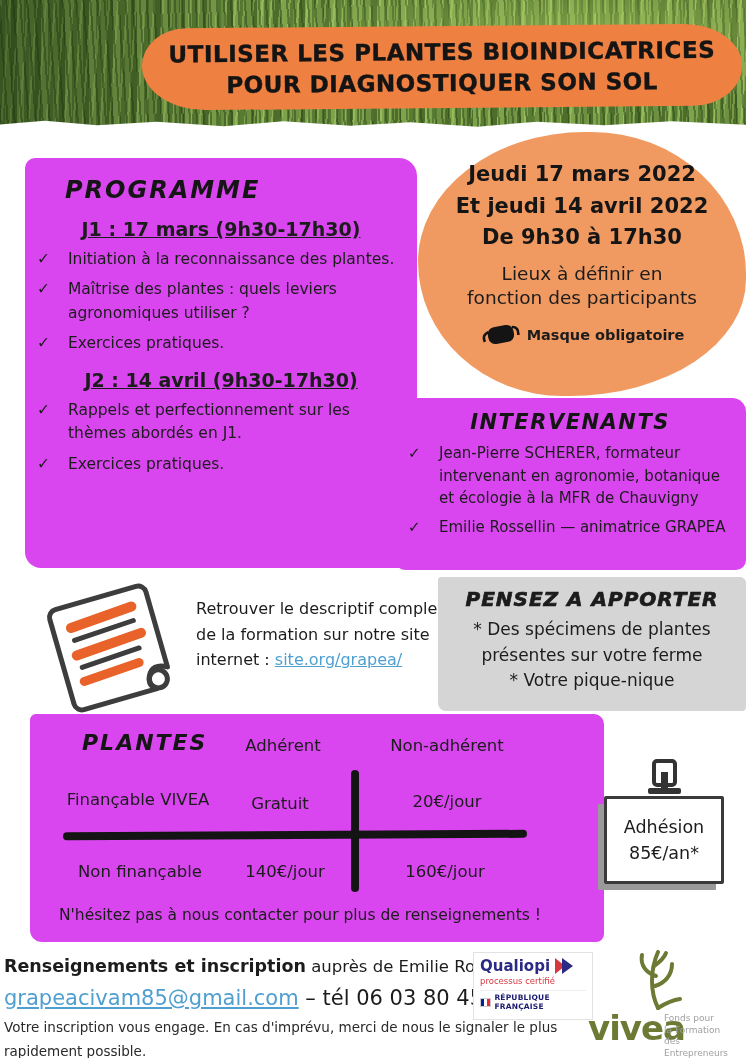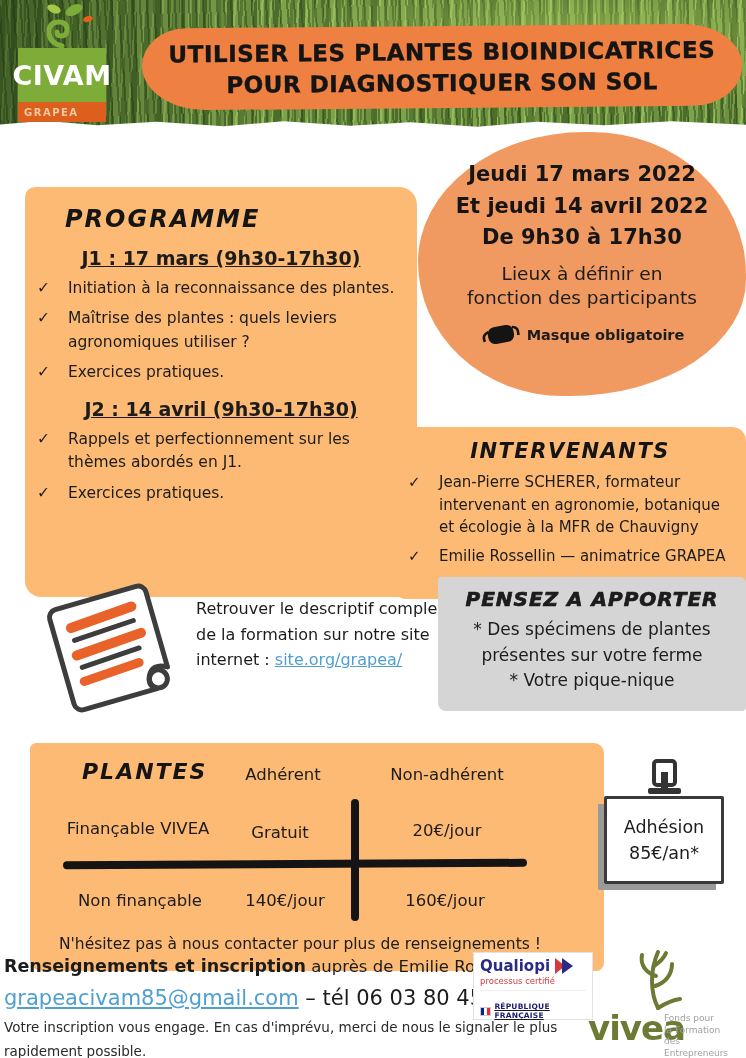--- a/index.html
+++ b/index.html
@@ -24,21 +24,21 @@
     display:flex; align-items:center; justify-content:center; letter-spacing:.5px; }
   .civam-orange { width:88px; height:20px; background:#dd5f1d; color:#f3c9a2; font-size:10px; font-weight:600;
     display:flex; align-items:center; padding-left:6px; letter-spacing:1.5px; }
 
   .title-banner { position:absolute; left:142px; top:26px; width:600px; height:82px; background:#ee8042;
     border-radius:45px 60px 50px 65px / 38px 42px 40px 45px; display:flex; flex-direction:column;
     justify-content:center; align-items:center; gap:5px; transform:rotate(-.5deg); }
   .title-line { font-weight:800; font-size:23px; letter-spacing:.5px; color:#141414; -webkit-text-stroke:.4px #141414; }
 
   
-  .greenbox { background:#fdba74;margin-top:29px; }
+  .greenbox { background:#d946ef; }
   .box-programme { position:absolute; left:25px; top:158px; width:392px; height:410px; border-radius:10px 18px 8px 16px; padding:14px 12px 0 12px; }
   .h-marker { font-weight:800; font-style:italic; letter-spacing:2px; color:#151515; }
   .prog-heading { font-size:24px; margin:4px 0 0 28px; }
   .session-title { text-align:center; font-weight:700; font-size:19px; text-decoration:underline; margin-top:14px; }
   .checklist { list-style:none; margin-top:8px; }
   .checklist li { display:flex; gap:13px; font-size:15.5px; line-height:1.5; margin-top:7px; }
   .check-icon { flex:0 0 18px; font-weight:700; }
   .check-icon::before { content:"✓"; }
 
   
@@ -79,48 +79,38 @@
   
   .f-line1 { position:absolute; left:4px; top:956px; font-size:16.5px; }
   .f-line1 b { font-size:17.5px; }
   .f-line2 { position:absolute; left:4px; top:986px; font-size:21px; }
   .f-note { position:absolute; left:4px; top:1016px; font-size:13.5px; line-height:1.75; white-space:nowrap; color:#2a2a2a; }
 
   .qualiopi { position:absolute; left:473px; top:952px; width:120px; height:68px; background:#fff; border:1px solid #e2e2e2; padding:4px 6px; }
   .q-row1 { display:flex; align-items:center; gap:3px; }
   .q-name { color:#2b2a84; font-weight:800; font-size:15px; }
   .q-sub { color:#d5383f; font-size:8.5px; margin-top:1px; }
-  .q-row3 { display:flex; align-items:center; gap:3px; margin-top:4px; border-top:1px solid #eee; padding-top:11px;text-decoration:underline; }
+  .q-row3 { display:flex; align-items:center; gap:3px; margin-top:4px; border-top:1px solid #eee; padding-top:2px; }
   .q-rep { font-size:7.5px; font-weight:700; color:#1a1a6e; letter-spacing:.2px; }
   .flag { display:inline-flex; width:13px; height:9px; border:.5px solid #ccc; }
   .flag i { flex:1; } .flag .fb{background:#002395;} .flag .fw{background:#fff;} .flag .fr{background:#ed2939;}
 
   .vivea-plant { position:absolute; left:620px; top:950px; }
   .vivea-word { position:absolute; left:588px; top:1008px; font-size:34px; color:#6c7a34; letter-spacing:-1px; }
   .vivea-word .wb { font-weight:800; } .vivea-word .wl { font-weight:700; }
   .vivea-tag { position:absolute; left:664px; top:1013px; font-size:9px; color:#a0a0a0; line-height:1.3; }
 </style>
 </head>
 <body>
 
 <div class="page">
 
   <div class="photo"></div>
   <div class="tear"></div>
 
-  <div class="civam">
-    <svg class="civam-sprout" width="62" height="46" viewBox="0 0 62 46">
-      <path d="M30 44 q-13 -3 -13 -14 q0 -10 10 -10 q8 0 8 8 q0 6 -6 6 q-4 0 -4 -4" fill="none" stroke="#7dac39" stroke-width="5" stroke-linecap="round"></path>
-      <ellipse cx="42" cy="8" rx="9" ry="5" transform="rotate(-28 42 8)" fill="#7dac39"></ellipse>
-      <ellipse cx="22" cy="7" rx="7" ry="4" transform="rotate(22 22 7)" fill="#a6c84a"></ellipse>
-      <ellipse cx="56" cy="17" rx="5" ry="3" transform="rotate(-18 56 17)" fill="#e2611b"></ellipse>
-    </svg>
-    <div class="civam-green">CIVAM</div>
-    <div class="civam-orange">GRAPEA</div>
-  </div>
 
   <div class="title-banner">
     <div class="title-line">UTILISER LES PLANTES BIOINDICATRICES</div>
     <div class="title-line">POUR DIAGNOSTIQUER SON SOL</div>
   </div>
 
   <div class="greenbox box-programme">
     <div class="h-marker prog-heading">PROGRAMME</div>
 
     <div class="session-title">J1 : 17 mars (9h30-17h30)</div>

